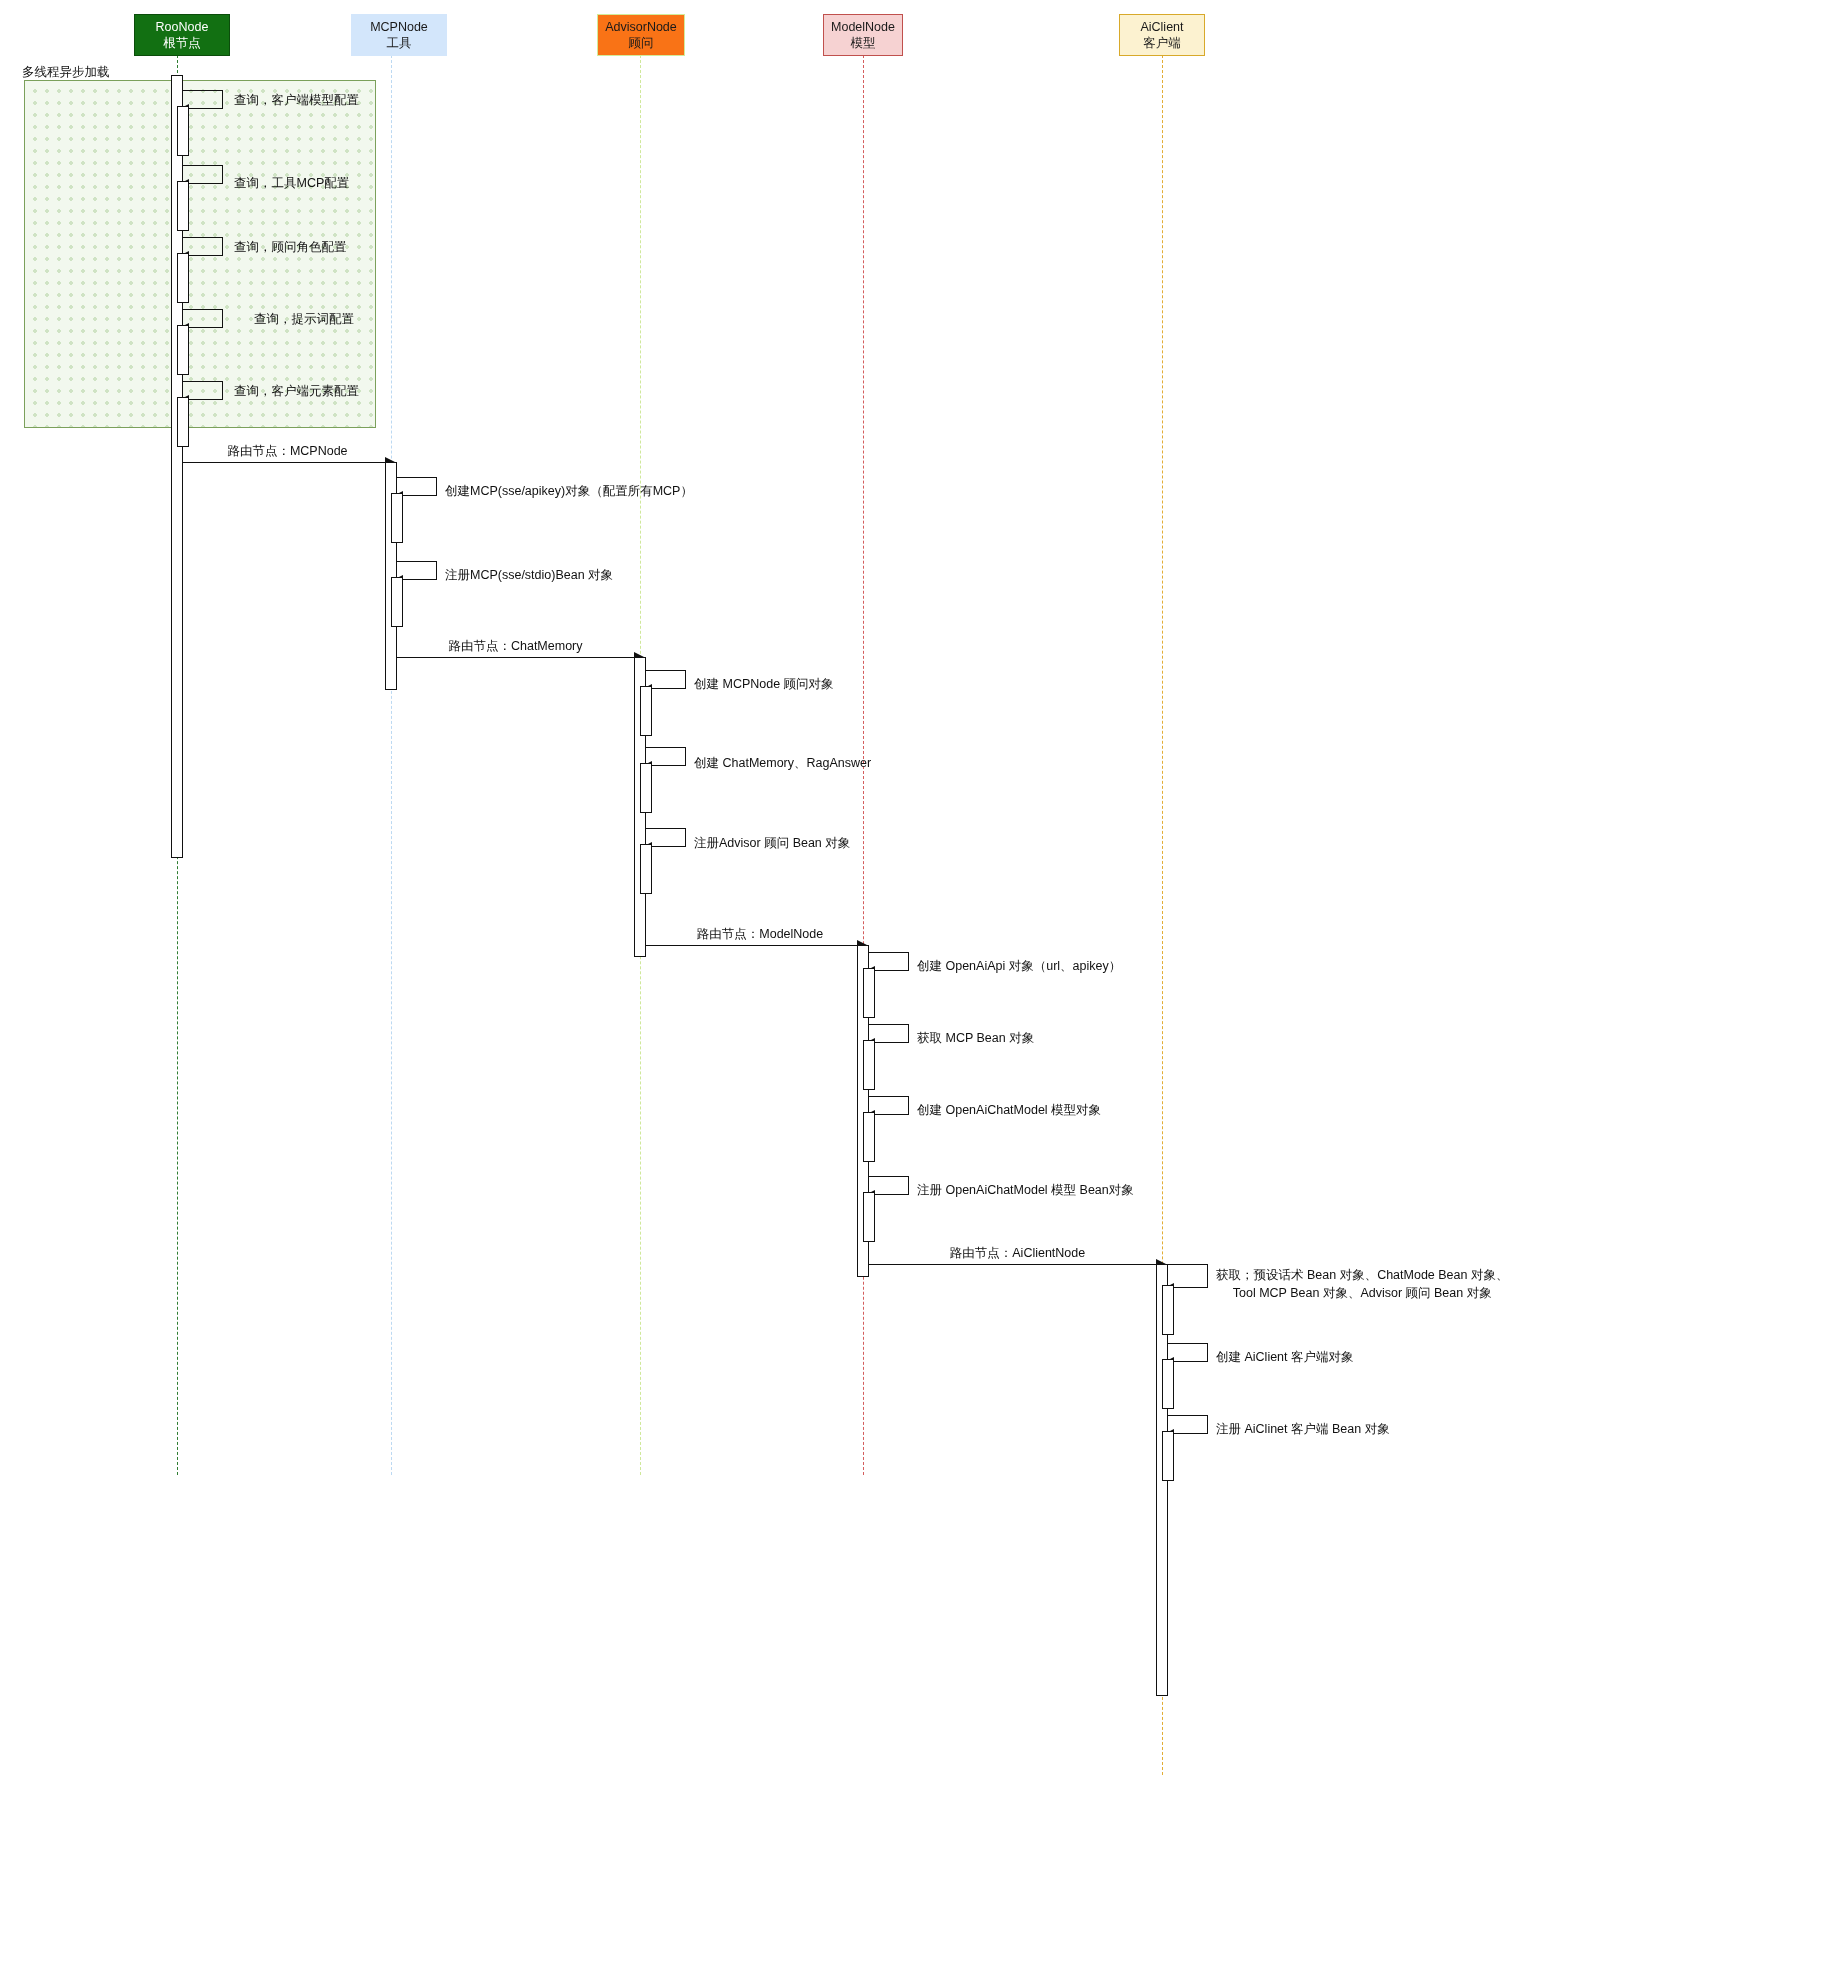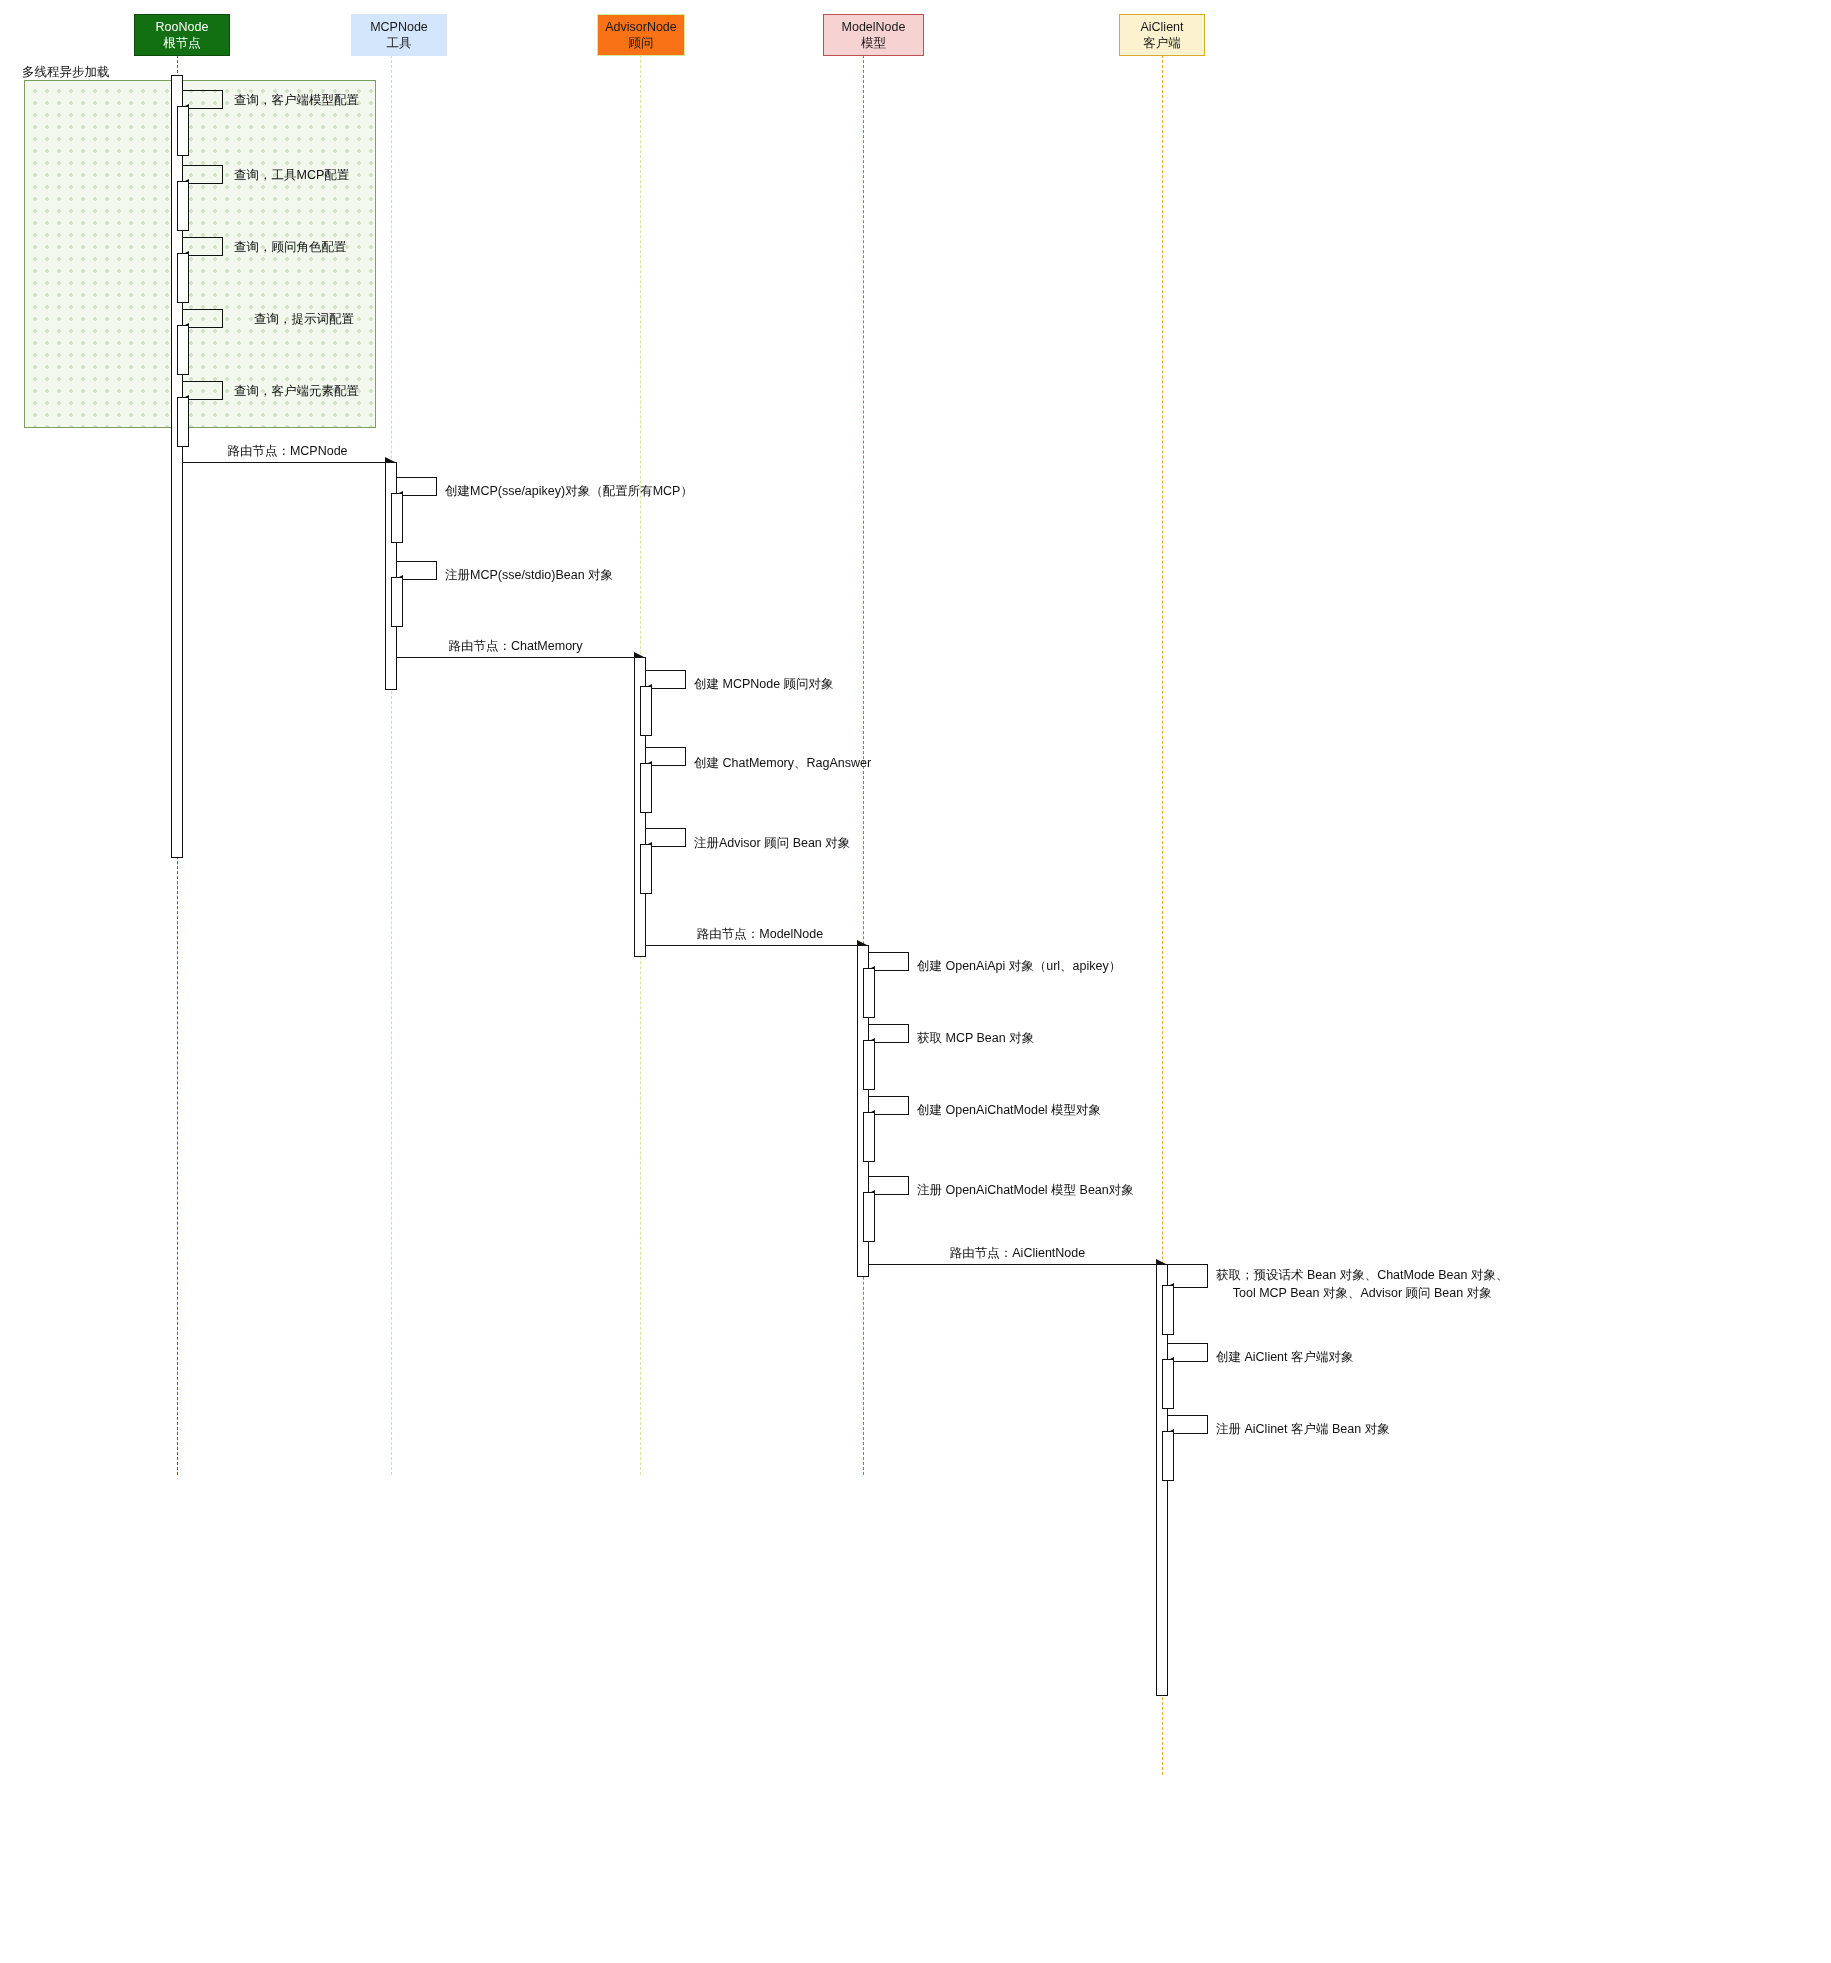--- a/index.html
+++ b/index.html
@@ -83,40 +83,40 @@
     <span class="p-cn">根节点</span>
   </div>
   <div class="participant p-mcp" style="left:351px;top:14px;">
     <span class="p-en">MCPNode</span>
     <span class="p-cn">工具</span>
   </div>
   <div class="participant p-advisor" style="left:597px;top:14px;width:88px;">
     <span class="p-en">AdvisorNode</span>
     <span class="p-cn">顾问</span>
   </div>
-  <div class="participant p-model" style="left:823px;top:14px;width:101px;">
+  <div class="participant p-model" style="left:823px;top:14px;width:80px;">
     <span class="p-en">ModelNode</span>
     <span class="p-cn">模型</span>
   </div>
   <div class="participant p-client" style="left:1119px;top:14px;width:86px;">
     <span class="p-en">AiClient</span>
     <span class="p-cn">客户端</span>
   </div>
 
   <div class="activation" style="left:171px;top:75px;width:12px;height:783px;"></div>
 
   <div class="self-loop" style="left:183px;top:90px;width:40px;height:19px;"></div>
   <div class="arrow-left" style="left:179px;top:104px;"></div>
   <div class="activation" style="left:177px;top:106px;width:12px;height:50px;"></div>
   <div class="msg-label lefty" style="left:234px;top:91px;">查询，客户端模型配置</div>
 
   <div class="self-loop" style="left:183px;top:165px;width:40px;height:19px;"></div>
   <div class="arrow-left" style="left:179px;top:179px;"></div>
   <div class="activation" style="left:177px;top:181px;width:12px;height:50px;"></div>
-  <div class="msg-label lefty" style="left:234px;top:166px;">查询，工具MCP配置</div>
+  <div class="msg-label lefty" style="left:234px;top:174px;">查询，工具MCP配置</div>
 
   <div class="self-loop" style="left:183px;top:237px;width:40px;height:19px;"></div>
   <div class="arrow-left" style="left:179px;top:251px;"></div>
   <div class="activation" style="left:177px;top:253px;width:12px;height:50px;"></div>
   <div class="msg-label lefty" style="left:234px;top:238px;">查询，顾问角色配置</div>
 
   <div class="self-loop" style="left:183px;top:309px;width:40px;height:19px;"></div>
   <div class="arrow-left" style="left:179px;top:323px;"></div>
   <div class="activation" style="left:177px;top:325px;width:12px;height:50px;"></div>
   <div class="msg-label lefty" style="left:234px;top:310px;margin-left:20px;">查询，提示词配置</div>

